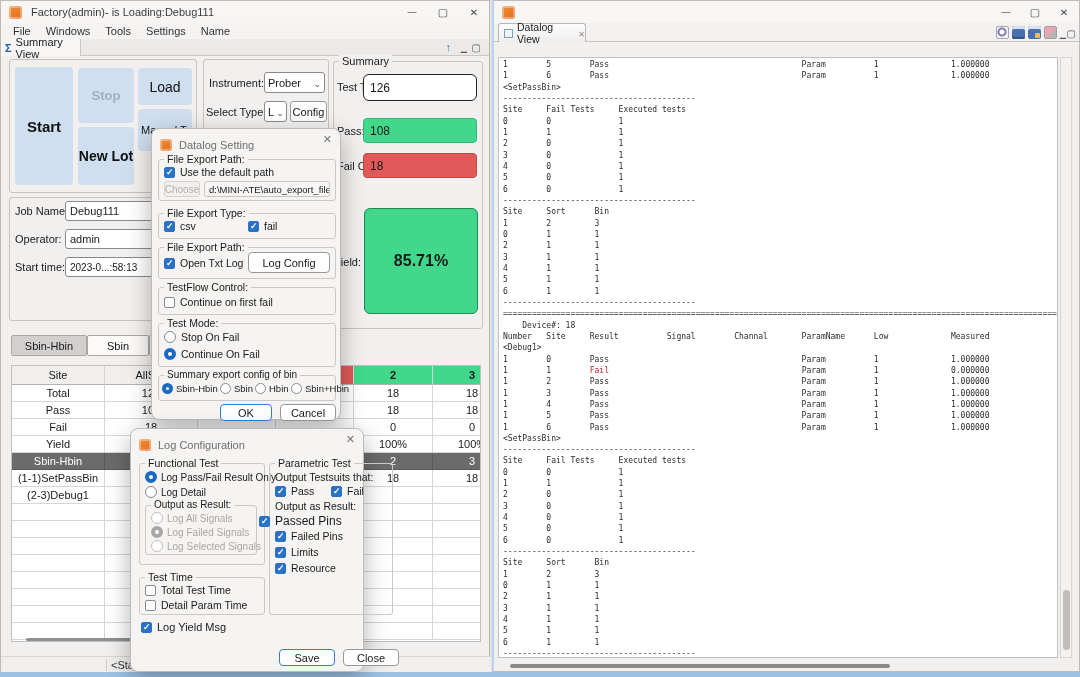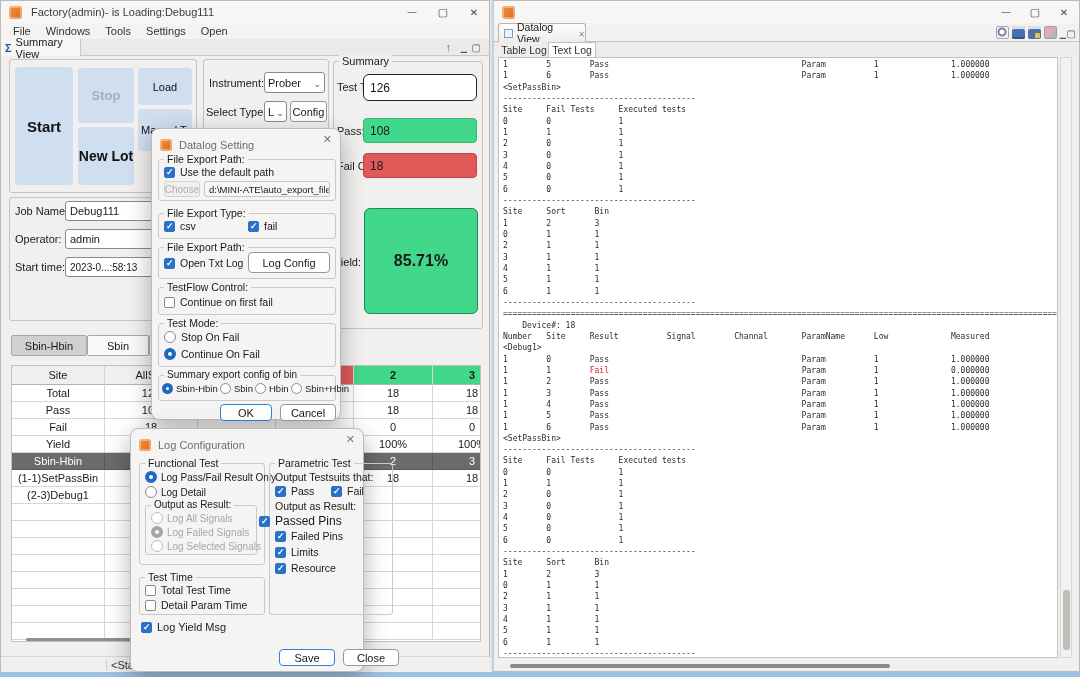--- a/index.html
+++ b/index.html
@@ -101,38 +101,38 @@
   </div>
   <div class="wctl ic-min" style="right:62px"></div>
   <div class="wctl ic-max" style="right:31px"></div>
   <div class="wctl ic-close" style="right:0"></div>
 
   <div class="menubar">
     <span>File</span>
     <span>Windows</span>
     <span>Tools</span>
     <span>Settings</span>
-    <span>Open</span>
+    <span>Name</span>
   </div>
 
   <div class="tabbar">
     <div class="viewtab">
       <span class="ic-sigma"></span>
       <span>Summary View</span>
     </div>
     <span class="abs ic-up" style="right:38px;top:2px"></span>
     <span class="abs ic-vmin" style="right:22px;top:2px"></span>
     <span class="abs ic-vmax" style="right:8px;top:2px"></span>
   </div>
 
   <div class="gbox" style="left:8px;top:58px;width:188px;height:134px"></div>
   <div class="btn" style="left:14px;top:66px;width:58px;height:118px;font-size:15px;font-weight:bold">Start</div>
   <div class="btn gray" style="left:77px;top:67px;width:56px;height:55px;font-size:13px;font-weight:bold">Stop</div>
   <div class="btn" style="left:77px;top:126px;width:56px;height:58px;font-size:14px;font-weight:bold">New Lot</div>
-  <div class="btn" style="left:137px;top:67px;width:54px;height:37px;font-size:11px">Load</div>
+  <div class="btn" style="left:137px;top:67px;width:54px;height:37px;font-size:14px">Load</div>
   <div class="btn" style="left:137px;top:108px;width:54px;height:42px;font-size:11px;justify-content:flex-start;padding-left:3px;overflow:hidden;white-space:nowrap">Manual Test</div>
 
   <div class="gbox" style="left:202px;top:58px;width:126px;height:134px"></div>
   <span class="lbl" style="left:208px;top:76px">Instrument:</span>
   <div class="sel" style="left:263px;top:71px;width:61px;height:21px">
     <span>Prober</span>
     <span class="ic-chev"></span>
   </div>
   <span class="lbl" style="left:205px;top:105px">Select Type:</span>
   <div class="sel" style="left:263px;top:100px;width:23px;height:21px">
@@ -476,24 +476,20 @@
     <div class="rtoolbar" style="right:22px" id="rtoolbar">
         <div class="ticon magnifier"></div>
         <div class="ticon floppy"></div>
         <div class="ticon floppylock"></div>
         <div class="ticon eraser"></div>
       </div>
     <span class="abs ic-vmin" style="right:13px;top:4px"></span>
     <span class="abs ic-vmax" style="right:3px;top:4px"></span>
   </div>
 
-  <div class="subtabs">
-    <div class="subtab" style="left:6px;width:48px">Table Log</div>
-    <div class="subtab active" style="left:54px;width:48px">Text Log</div>
-  </div>
 
   <div id="log-area">
     <div id="log-lines"><div>1        5        Pass                                        Param          1               1.000000</div><div>1        6        Pass                                        Param          1               1.000000</div><div>&lt;SetPassBin&gt;</div><div>----------------------------------------</div><div>Site     Fail Tests     Executed tests</div><div>0        0              1</div><div>1        1              1</div><div>2        0              1</div><div>3        0              1</div><div>4        0              1</div><div>5        0              1</div><div>6        0              1</div><div>----------------------------------------</div><div>Site     Sort      Bin</div><div>1        2         3</div><div>0        1         1</div><div>2        1         1</div><div>3        1         1</div><div>4        1         1</div><div>5        1         1</div><div>6        1         1</div><div>----------------------------------------</div><div>=====================================================================================================================</div><div>    Device#: 18</div><div>Number   Site     Result          Signal        Channal       ParamName      Low             Measured</div><div>&lt;Debug1&gt;</div><div>1        0        Pass                                        Param          1               1.000000</div><div>1        1        <span class="fail">Fail</span>                                        Param          1               0.000000</div><div>1        2        Pass                                        Param          1               1.000000</div><div>1        3        Pass                                        Param          1               1.000000</div><div>1        4        Pass                                        Param          1               1.000000</div><div>1        5        Pass                                        Param          1               1.000000</div><div>1        6        Pass                                        Param          1               1.000000</div><div>&lt;SetPassBin&gt;</div><div>----------------------------------------</div><div>Site     Fail Tests     Executed tests</div><div>0        0              1</div><div>1        1              1</div><div>2        0              1</div><div>3        0              1</div><div>4        0              1</div><div>5        0              1</div><div>6        0              1</div><div>----------------------------------------</div><div>Site     Sort      Bin</div><div>1        2         3</div><div>0        1         1</div><div>2        1         1</div><div>3        1         1</div><div>4        1         1</div><div>5        1         1</div><div>6        1         1</div><div>----------------------------------------</div></div>
   </div>
   <div class="vscroll">
     <div class="vthumb" style="top:532px;height:60px"></div>
   </div>
   <div class="hthumb" style="left:16px;top:663px;width:380px;height:4px"></div>
 </div>
 

